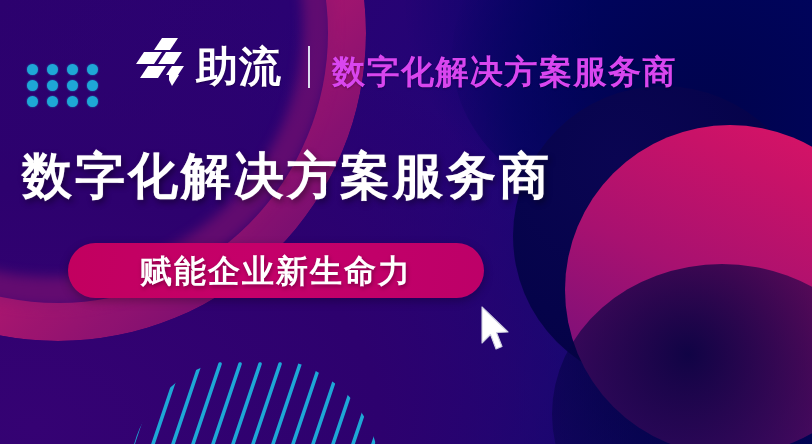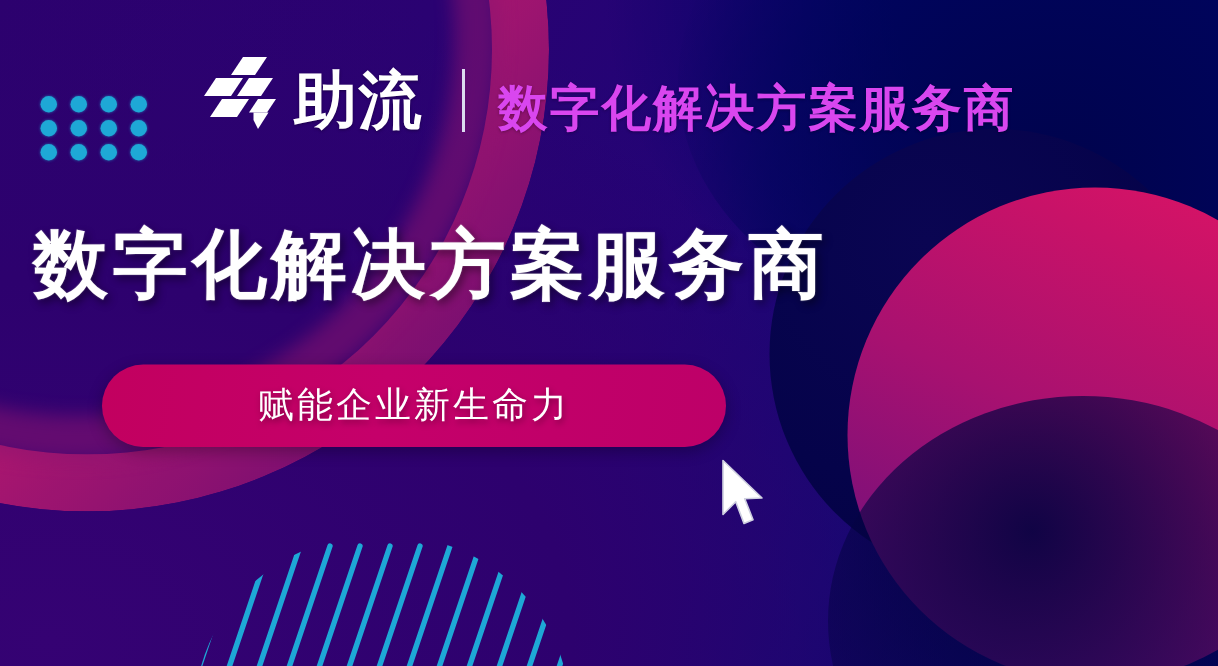--- a/index.html
+++ b/index.html
@@ -195,22 +195,22 @@
     height: 55px;
     border-radius: 28px;
     background: linear-gradient(100deg, #c2005f 0%, #c5006a 45%, #bd0068 100%);
     display: flex;
     align-items: center;
     justify-content: center;
     box-shadow: 0 3px 10px rgba(0,0,0,.28);
   }
   .pill-label {
     color: #ffffff;
-    font-size: 24px;
-    font-weight: 400;
+    font-size: 32px;
+    font-weight: 700;
     letter-spacing: 2px;
     white-space: nowrap;
     line-height: 1;
     text-shadow: 1px 2px 4px rgba(0,0,0,.35);
   }
 
   
   .cursor {
     position: absolute;
     left: 479px;

